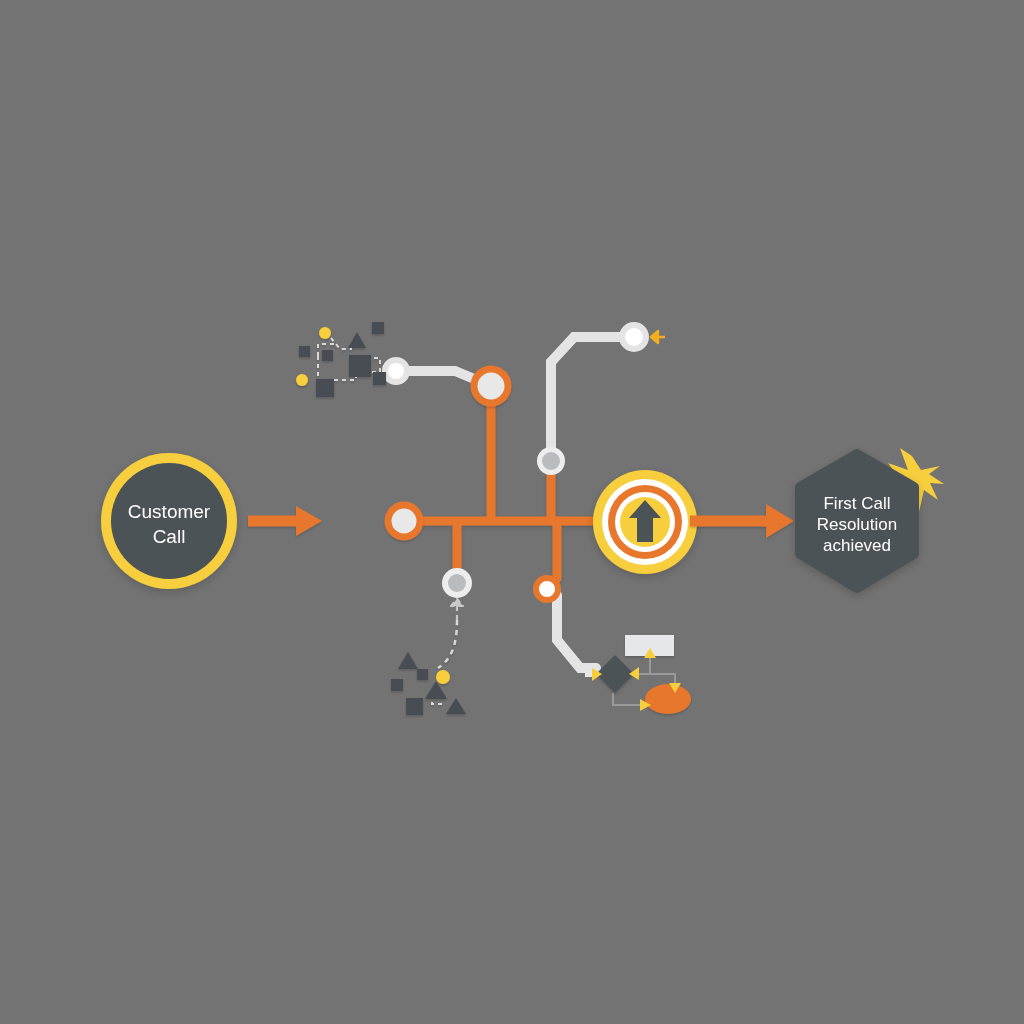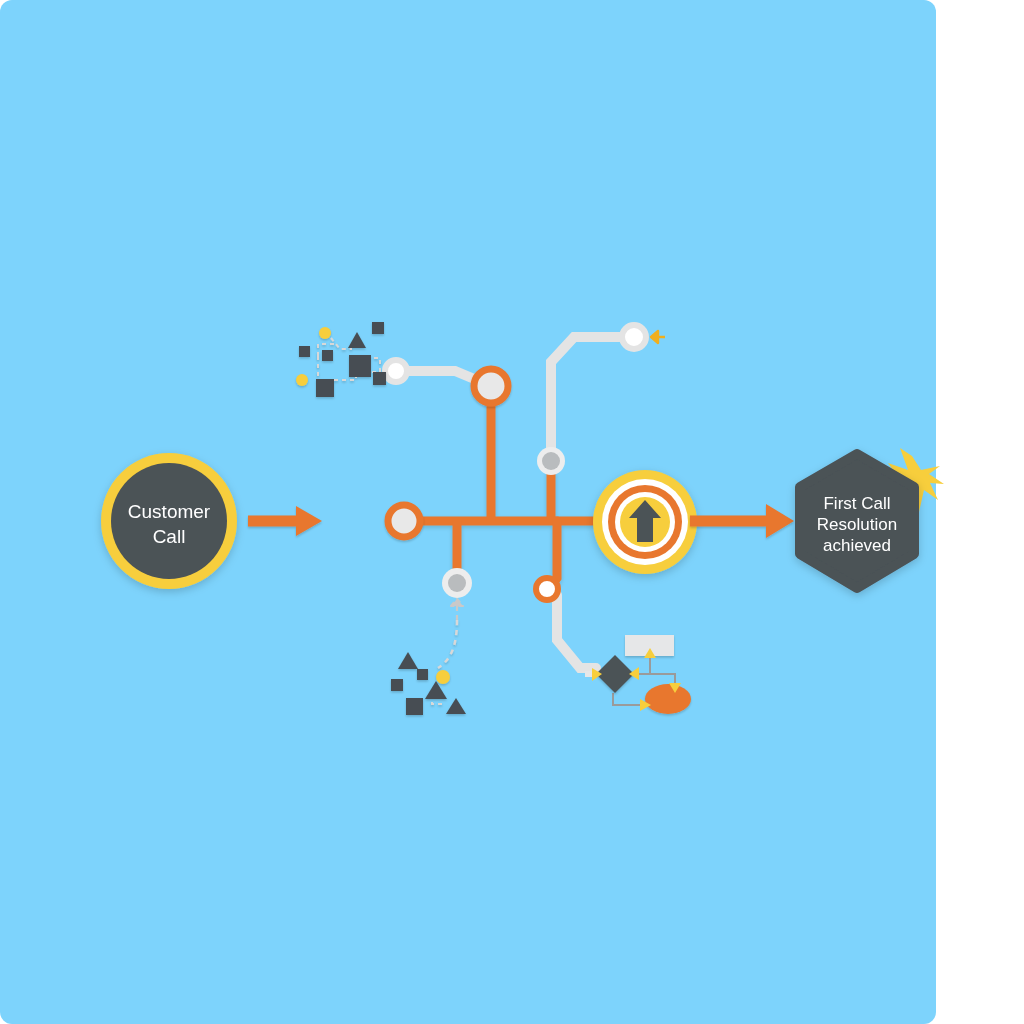--- a/index.html
+++ b/index.html
@@ -9,24 +9,23 @@
     background: #ffffff;
   }
   body {
     font-family: "Liberation Sans", sans-serif;
     width: 1024px;
     height: 1024px;
     overflow: hidden;
   }
   #stage {
     position: relative;
-    width: 936px;
+    width: 1024px;
     height: 1024px;
-    background: #7dd3fc;
-    border-radius: 12px;
+    background: #737373;
   }
   #scene {
     position: absolute;
     left: 0;
     top: 0;
     width: 1024px;
     height: 1024px;
   }
   .node-label {
     font-family: "Liberation Sans", sans-serif;

